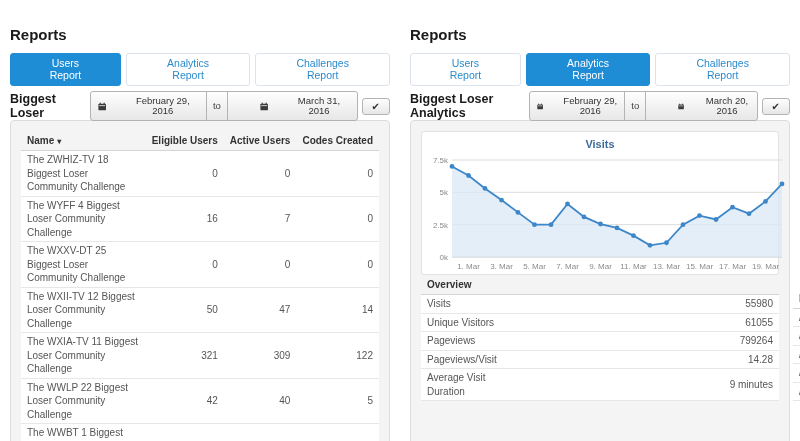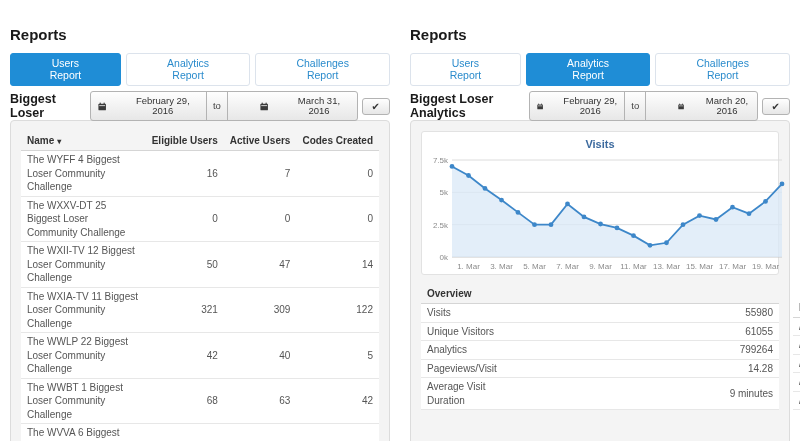--- a/index.html
+++ b/index.html
@@ -45,21 +45,21 @@
     padding:4px 6px; border-bottom:1px solid #d5d5d5; white-space:nowrap;
   }
   table.data td { background:#fff; padding:2px 6px; border-bottom:1px solid #e7e7e7; line-height:1.35; }
   .num { text-align:right; }
   .caret { font-size:8px; margin-left:3px; color:#333; }
   .col-elig { width:62px; } .col-act { width:58px; } .col-codes { width:68px; }
   .ov-label { width:80px; }
   .chart-title { text-align:center; color:#3c6a9e; font-size:11px; font-weight:bold; margin:1px 0 2px 0; }
 
   .visits-card { background:#fff; border:1px solid #e2e2e2; border-radius:3px; padding:5px 4px 2px 4px; }
-  .tables-row { display:flex; gap:14px; margin-top:9px; align-items:flex-end; }
+  .tables-row { display:flex; gap:14px; align-items:flex-end; }
   .ov-table { width:140px; flex:none; }
   .pg-table { flex:1; }
 
   svg text { font-family:"Liberation Sans", sans-serif; }
   svg { display:block; }
 </style>
 </head>
 <body>
 
 <div class="screen">
@@ -106,20 +106,26 @@
       <table class="data">
         <thead>
           <tr>
             <th><span>Name</span><span class="caret">▾</span></th>
             <th class="num col-elig">Eligible Users</th>
             <th class="num col-act">Active Users</th>
             <th class="num col-codes">Codes Created</th>
           </tr>
         </thead>
         <tbody>
+            <tr>
+              <td>The ZWHIZ-TV 18 Biggest Loser Community Challenge</td>
+              <td class="num">0</td>
+              <td class="num">0</td>
+              <td class="num">0</td>
+            </tr>
             <tr>
               <td>The WYFF 4 Biggest Loser Community Challenge</td>
               <td class="num">16</td>
               <td class="num">7</td>
               <td class="num">0</td>
             </tr>
             <tr>
               <td>The WXXV-DT 25 Biggest Loser Community Challenge</td>
               <td class="num">0</td>
               <td class="num">0</td>
@@ -257,21 +263,21 @@
           <tbody>
               <tr>
                 <td class="ov-label">Visits</td>
                 <td class="num">55980</td>
               </tr>
               <tr>
                 <td class="ov-label">Unique Visitors</td>
                 <td class="num">61055</td>
               </tr>
               <tr>
-                <td class="ov-label">Analytics</td>
+                <td class="ov-label">Pageviews</td>
                 <td class="num">799264</td>
               </tr>
               <tr>
                 <td class="ov-label">Pageviews/Visit</td>
                 <td class="num">14.28</td>
               </tr>
               <tr>
                 <td class="ov-label">Average Visit Duration</td>
                 <td class="num">9 minutes</td>
               </tr>

